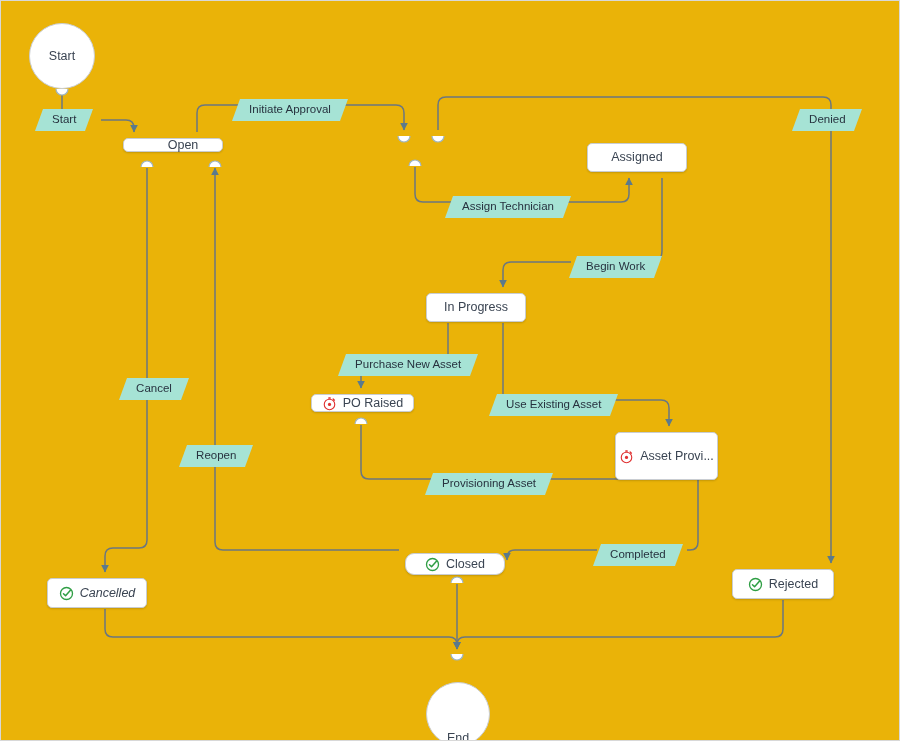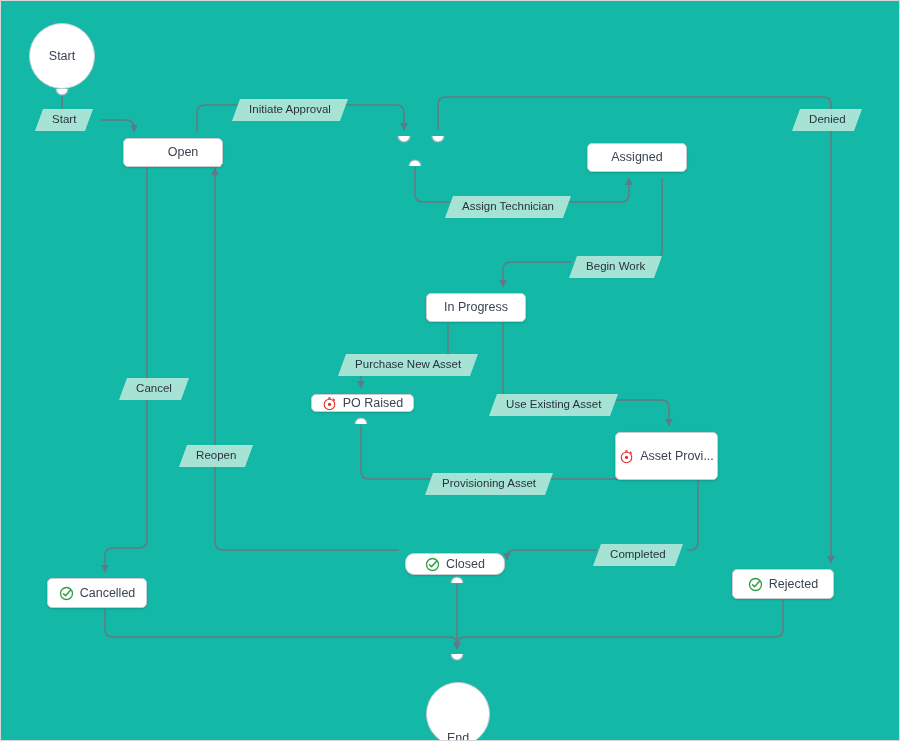--- a/index.html
+++ b/index.html
@@ -1,20 +1,20 @@
 <!DOCTYPE html>
 <html><head>
 <meta charset="utf-8">
 <style>
   html,body{margin:0;padding:0;background:#ffffff;}
   body{font-family:"Liberation Sans","DejaVu Sans",sans-serif;}
   #canvas{
     position:relative;
     width:900px;height:741px;
-    background:#14b8a6;
+    background:#eab308;
     border:1px solid #d8d8d8;
     box-sizing:border-box;
     overflow:hidden;
   }
   #edge-layer{position:absolute;left:0;top:0;width:900px;height:741px;}
 
   
   .node{
     position:absolute;
     background:#ffffff;
@@ -151,21 +151,21 @@
   </svg>
 
   <div class="terminal" style="left:28px;top:22px;width:66px;height:66px;">
     <span>Start</span>
   </div>
 
   <div class="terminal" style="left:425px;top:681px;width:64px;height:64px;align-items:flex-end;">
     <span>End</span>
   </div>
 
-  <div class="node" style="left:122px;top:137px;width:100px;height:29px;padding-left:20px;">
+  <div class="node" style="left:122px;top:137px;width:100px;height:14px;padding-left:20px;">
     <span class="lbl">Open</span>
   </div>
 
 
   <div class="node" style="left:425px;top:292px;width:100px;height:29px;">
     <span class="lbl">In Progress</span>
   </div>
 
   <div class="node" style="left:586px;top:142px;width:100px;height:29px;">
     <span class="lbl">Assigned</span>
@@ -188,21 +188,21 @@
       <svg viewBox="0 0 16 16" width="15" height="15">
         <circle cx="8" cy="9" r="5.6" fill="#fff" stroke="#e03131" stroke-width="1.2"></circle>
         <circle cx="8" cy="9" r="1.7" fill="#e03131"></circle>
         <rect x="6.6" y="1.4" width="2.8" height="1.6" rx=".6" fill="#e03131"></rect>
         <path d="M11.9,3.2 L13.3,4.5" stroke="#e03131" stroke-width="1.3" stroke-linecap="round"></path>
       </svg>
     </span>
     <span class="lbl">Asset Provi...</span>
   </div>
 
-  <div class="node" style="left:46px;top:577px;width:100px;height:30px;">
+  <div class="node" style="left:46px;top:577px;width:100px;height:30px;font-style:italic;">
     <span class="icon">
       <svg viewBox="0 0 16 16" width="15" height="15">
         <circle cx="8" cy="8" r="6.4" fill="#fff" stroke="#2f9e44" stroke-width="1.4"></circle>
         <path d="M4.8,8.2 L7,10.4 L12.2,4.6" fill="none" stroke="#2f9e44" stroke-width="1.6" stroke-linecap="round" stroke-linejoin="round"></path>
       </svg>
     </span>
     <span class="lbl">Cancelled</span>
   </div>
 
   <div class="node" style="left:404px;top:552px;width:100px;height:22px;border-radius:9px;">

